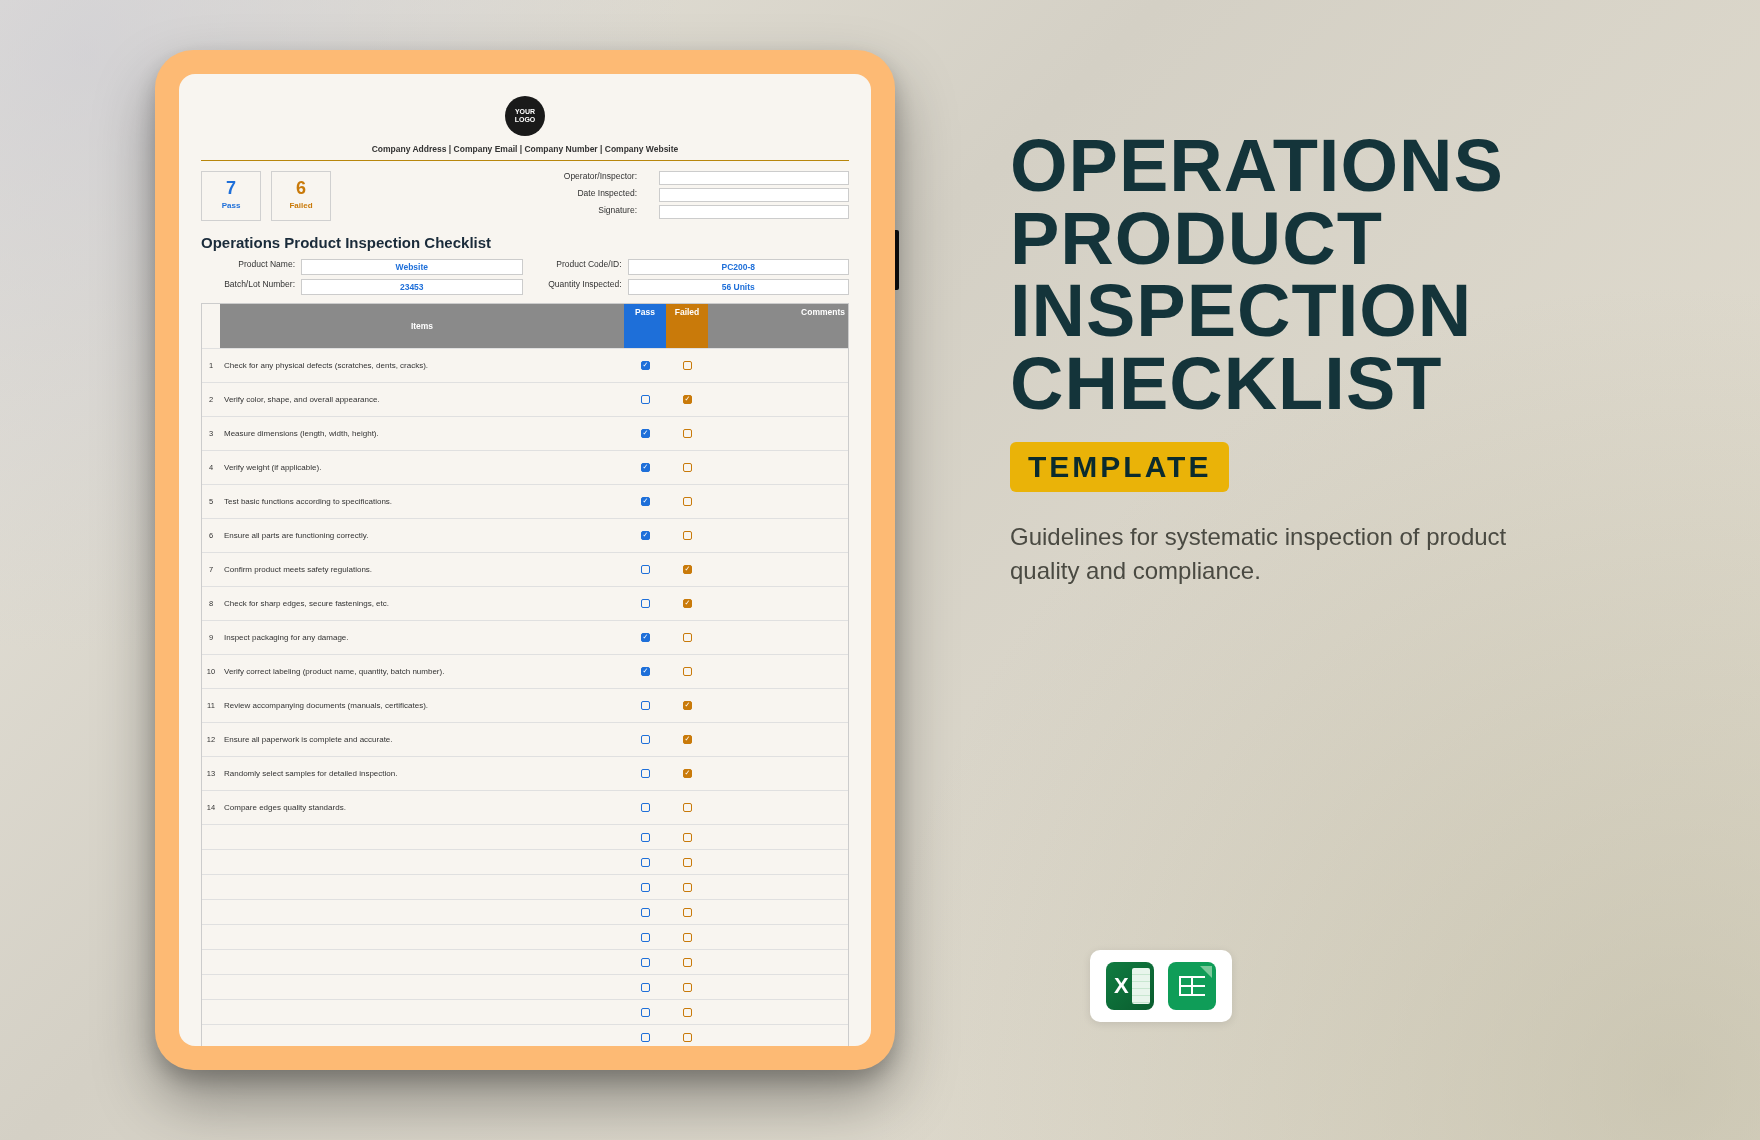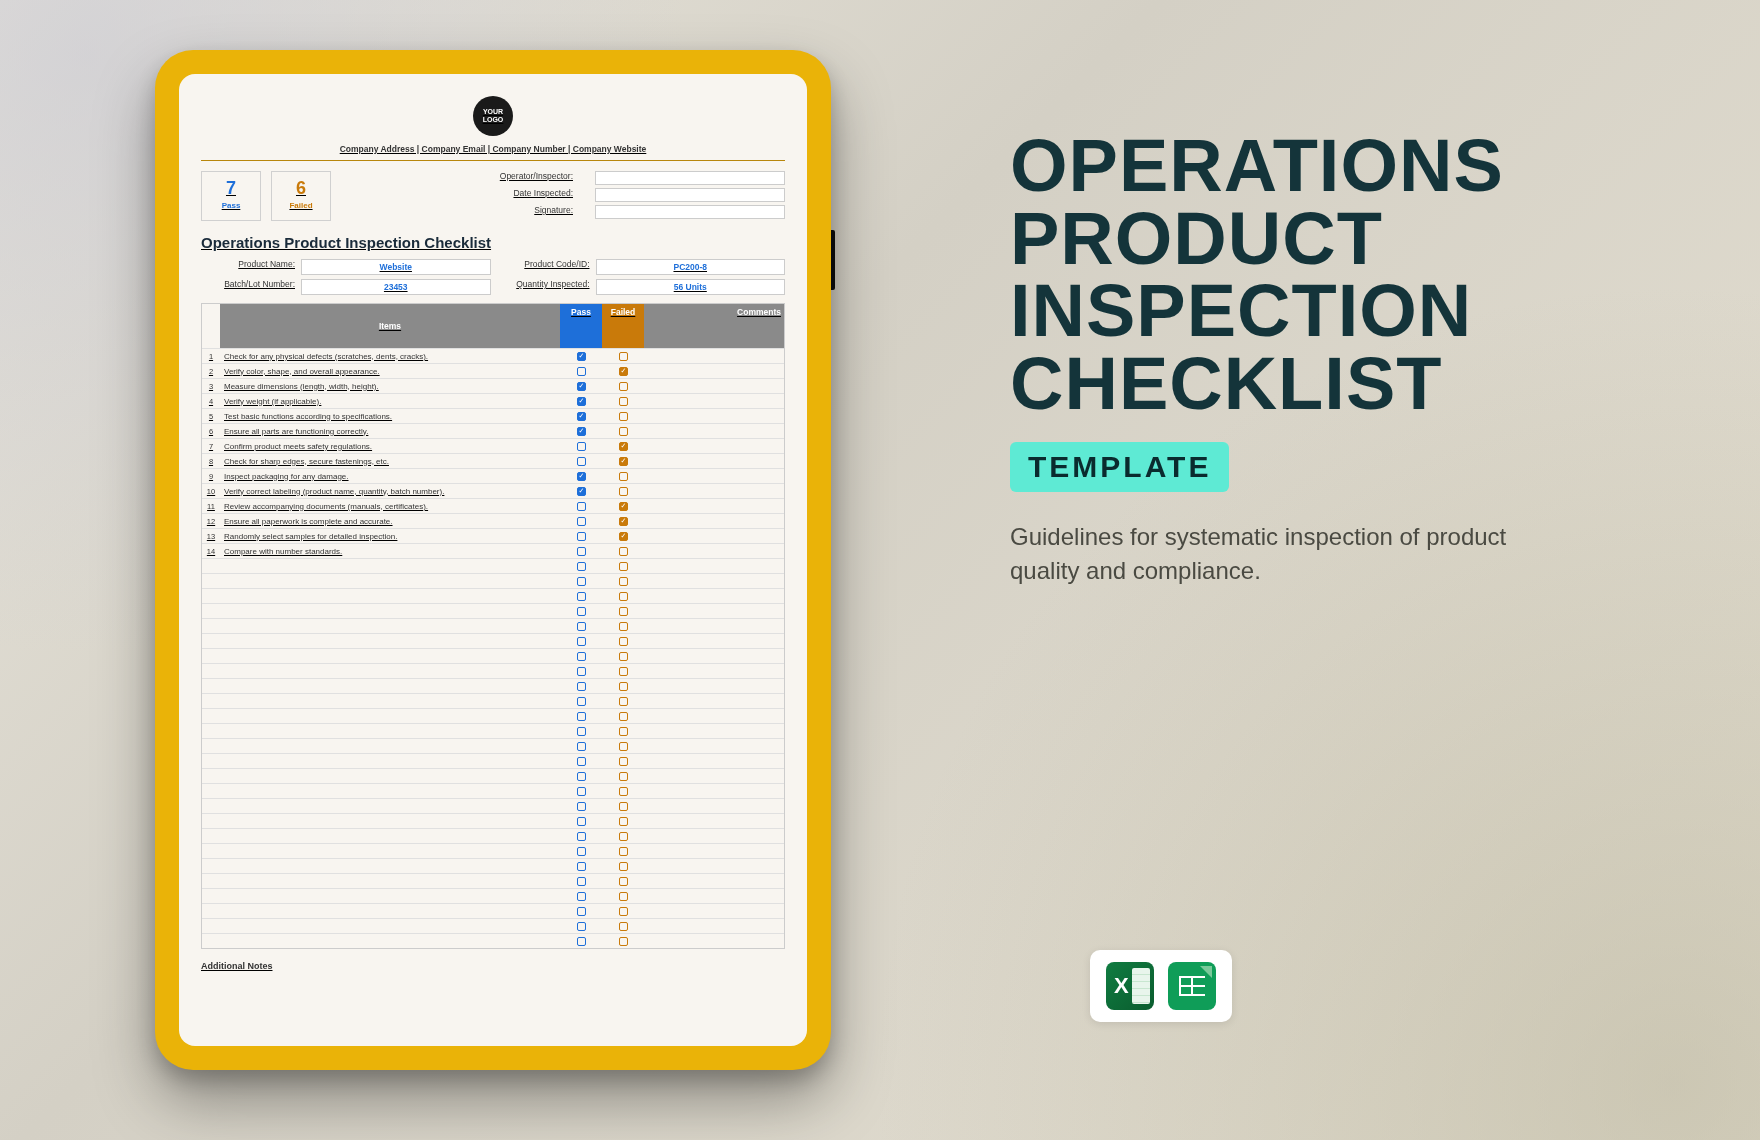--- a/index.html
+++ b/index.html
@@ -15,27 +15,26 @@
     position: absolute;
     inset: 0;
     background:
       radial-gradient(circle at 5% 5%, rgba(200,200,210,0.6) 0%, transparent 30%),
       radial-gradient(circle at 95% 95%, rgba(180,175,150,0.5) 0%, transparent 40%);
   }
   .tablet {
     position: absolute;
     left: 155px;
     top: 50px;
-    width: 676px;
+    width: 740px;
     height: 1020px;
-    background: #eab308;
+    background: #fdba74;
     border-radius: 38px;
     box-shadow: 0 30px 60px rgba(0,0,0,0.35), 0 10px 20px rgba(0,0,0,0.2);
     padding: 24px;
-    text-decoration: underline;
   }
   .tablet::after {
     content: '';
     position: absolute;
     right: -4px;
     top: 180px;
     width: 4px;
     height: 60px;
     background: #0a0a0a;
     border-radius: 0 2px 2px 0;
@@ -136,21 +135,21 @@
   .thead .c-pass { width: 42px; background: #1e6fd9; text-align: center; padding: 3px; }
   .thead .c-fail { width: 42px; background: #c97a0a; text-align: center; padding: 3px; }
   .thead .c-com { width: 140px; text-align: right; padding: 3px; }
   .trow {
     display: flex;
     border-top: 1px solid #e0e0e0;
     align-items: center;
     min-height: 15px;
   }
   .trow .c-num { width: 18px; text-align: center; font-size: 7.5px; }
-  .trow .c-item { flex: 1; padding: 2px 4px; font-size: 8px; }
+  .trow .c-item { flex: 1; padding: 12px 4px; font-size: 8px; }
   .trow .c-pass, .trow .c-fail { width: 42px; text-align: center; }
   .trow .c-com { width: 140px; border-left: 1px solid #e0e0e0; }
   .cb {
     display: inline-block;
     width: 9px;
     height: 9px;
     border-radius: 2px;
     vertical-align: middle;
   }
   .cb.pass-e { border: 1.5px solid #1e6fd9; }
@@ -173,21 +172,21 @@
   .big-title {
     font-family: 'Arial Black', Arial, sans-serif;
     font-size: 74px;
     font-weight: 900;
     color: #14343a;
     line-height: 0.98;
     letter-spacing: 1px;
   }
   .template-badge {
     display: inline-block;
-    background: #5eead4;
+    background: #eab308;
     color: #0a2b2e;
     font-family: 'Arial Black', Arial, sans-serif;
     font-size: 30px;
     font-weight: 900;
     letter-spacing: 3px;
     padding: 8px 18px;
     border-radius: 6px;
     margin-top: 22px;
   }
   .description {
@@ -413,21 +412,21 @@
           </div>
           <div class="trow">
             <div class="c-num">13</div>
             <div class="c-item">Randomly select samples for detailed inspection.</div>
             <div class="c-pass"><span class="cb pass-e"></span></div>
             <div class="c-fail"><span class="cb fail-f"></span></div>
             <div class="c-com"></div>
           </div>
           <div class="trow">
             <div class="c-num">14</div>
-            <div class="c-item">Compare with number standards.</div>
+            <div class="c-item">Compare edges quality standards.</div>
             <div class="c-pass"><span class="cb pass-e"></span></div>
             <div class="c-fail"><span class="cb fail-e"></span></div>
             <div class="c-com"></div>
           </div>
           <div class="trow">
             <div class="c-num"></div>
             <div class="c-item"></div>
             <div class="c-pass"><span class="cb pass-e"></span></div>
             <div class="c-fail"><span class="cb fail-e"></span></div>
             <div class="c-com"></div>

